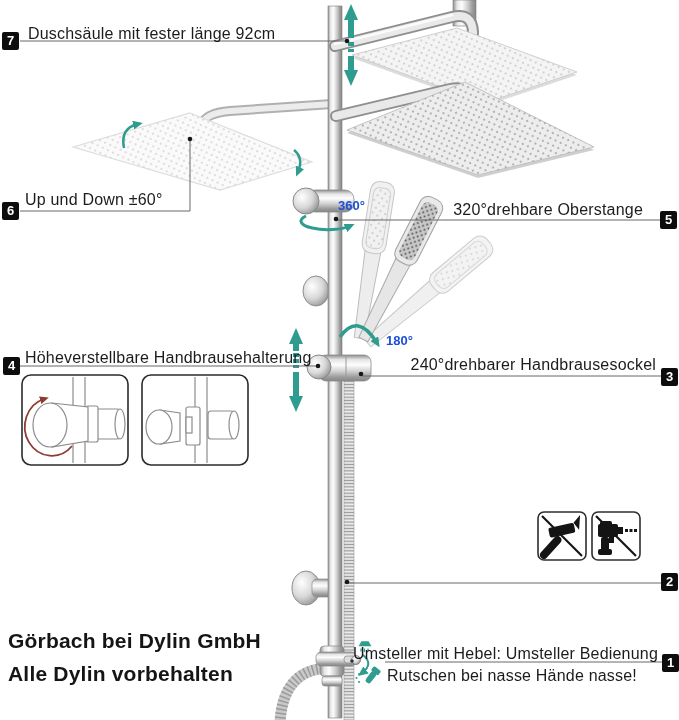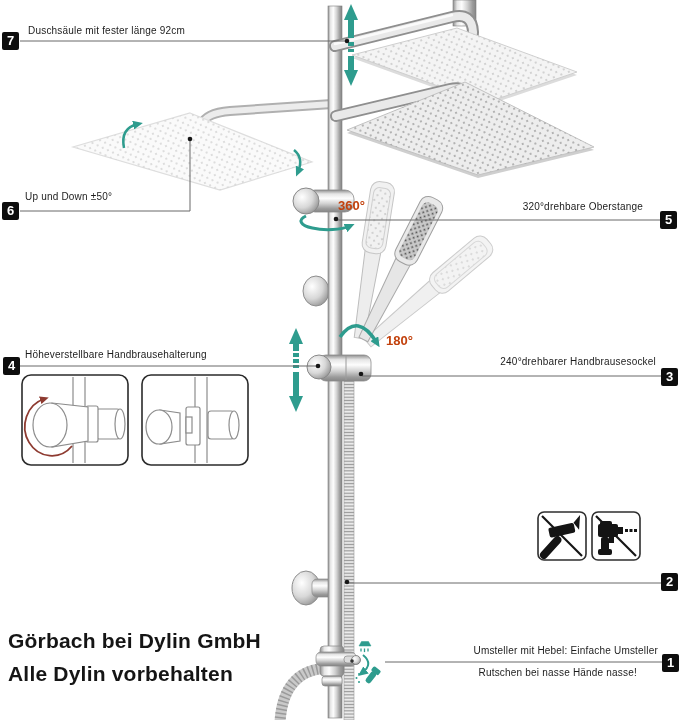--- a/index.html
+++ b/index.html
@@ -1,22 +1,22 @@
 <!DOCTYPE html>
 <html><head>
 <meta charset="utf-8">
 <style>
   html,body{margin:0;padding:0;background:#fff;}
   .stage{position:relative;width:679px;height:720px;background:#ffffff;overflow:hidden;
          font-family:"Liberation Sans",sans-serif;}
   svg.illu{position:absolute;left:0;top:0;display:block;}
   .numbox{position:absolute;width:17px;height:18px;background:#0d0d0d;color:#fff;
           font-weight:bold;font-size:13px;line-height:18px;text-align:center;border-radius:2px;}
-  .lbl{position:absolute;font-size:10px;color:#1c1c1c;white-space:nowrap;letter-spacing:.2px;}
-  .rot{position:absolute;color:#c2410c;font-weight:700;font-size:13px;white-space:nowrap;}
+  .lbl{position:absolute;font-size:16px;color:#1c1c1c;white-space:nowrap;letter-spacing:.2px;}
+  .rot{position:absolute;color:#1d4ed8;font-weight:700;font-size:13px;white-space:nowrap;}
   .footer-line{position:absolute;left:8px;font-size:21px;font-weight:700;color:#151515;
                white-space:nowrap;letter-spacing:.2px;}
 </style>
 </head>
 <body>
 
 <div class="stage">
 
 <svg class="illu" width="679" height="720" viewBox="0 0 679 720">
   <defs>
@@ -281,25 +281,25 @@
 
 <div class="numbox" style="left:2px;top:32px">7</div>
 <div class="numbox" style="left:2px;top:202px">6</div>
 <div class="numbox" style="left:660px;top:211px">5</div>
 <div class="numbox" style="left:3px;top:357px">4</div>
 <div class="numbox" style="left:661px;top:368px">3</div>
 <div class="numbox" style="left:661px;top:573px">2</div>
 <div class="numbox" style="left:662px;top:654px">1</div>
 
 <div class="lbl" style="left:28px;top:25px">Duschsäule mit fester länge 92cm</div>
-<div class="lbl" style="left:25px;top:191px">Up und Down ±50°</div>
+<div class="lbl" style="left:25px;top:191px">Up und Down ±60°</div>
 <div class="lbl" style="right:36px;top:201px">320°drehbare Oberstange</div>
 <div class="lbl" style="left:25px;top:349px">Höheverstellbare Handbrausehalterung</div>
 <div class="lbl" style="right:23px;top:356px">240°drehbarer Handbrausesockel</div>
-<div class="lbl" style="right:21px;top:645px">Umsteller mit Hebel: Einfache Umsteller</div>
+<div class="lbl" style="right:21px;top:645px">Umsteller mit Hebel: Umsteller Bedienung</div>
 <div class="lbl" style="right:42px;top:667px">Rutschen bei nasse Hände nasse!</div>
 
 <div class="rot" style="left:338px;top:198px">360°</div>
 <div class="rot" style="left:386px;top:333px">180°</div>
 
 <div class="footer-line" style="top:629px">Görbach bei Dylin GmbH</div>
 <div class="footer-line" style="top:662px">Alle Dylin vorbehalten</div>
 
 </div>
 

